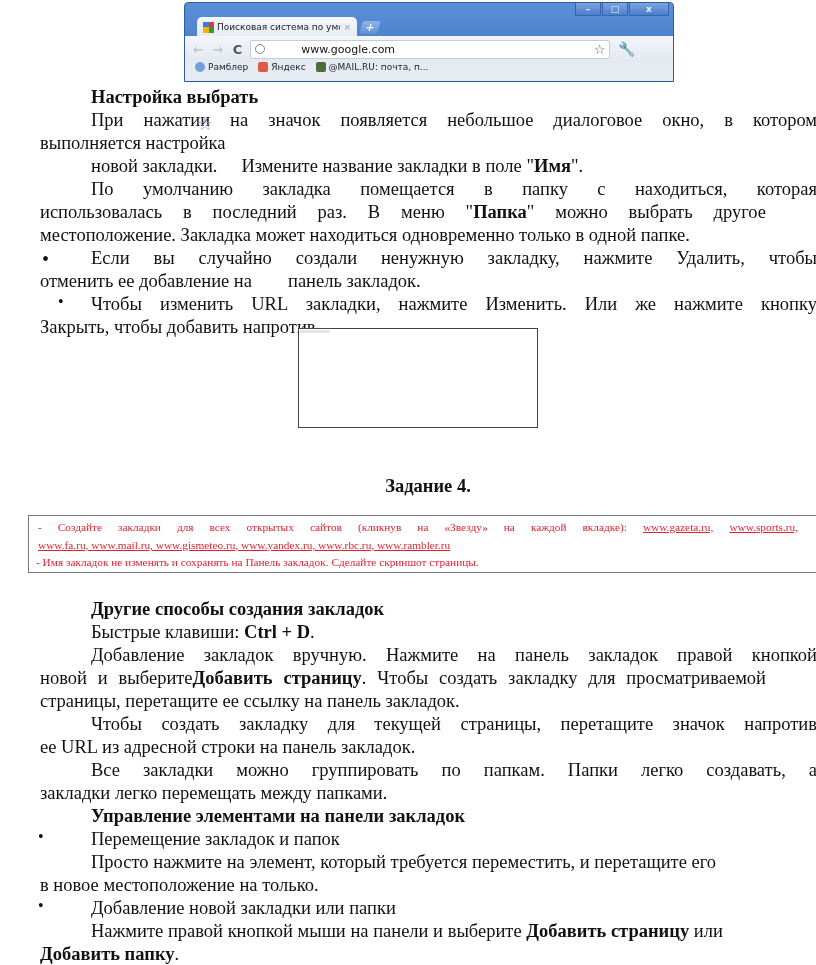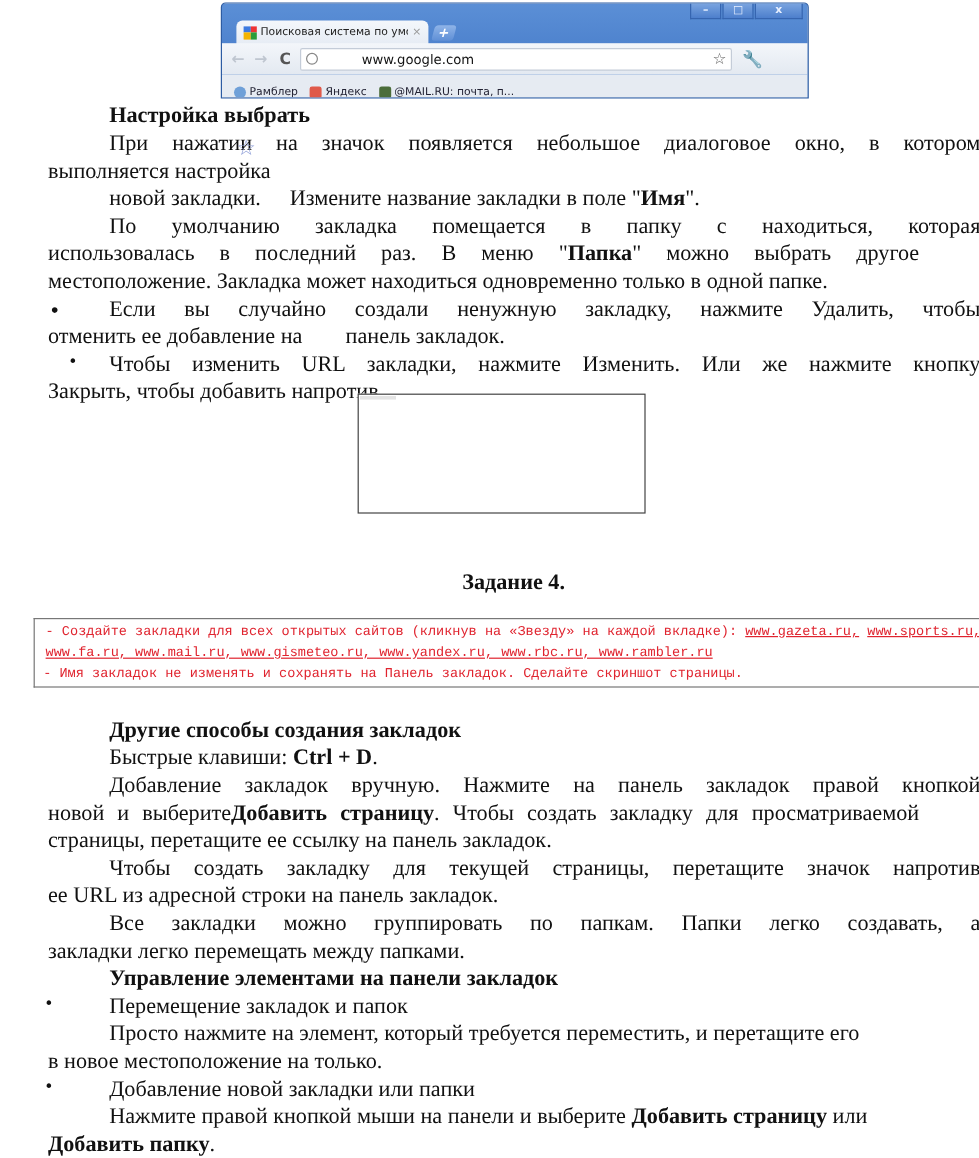--- a/index.html
+++ b/index.html
@@ -33,21 +33,21 @@
   .nav-btn.reload { color: #555; margin-left: 10px; }
   .omnibox { margin-left: 8px; height: 19px; width: 360px; background: #fff; border: 1px solid #c4ccd8;
              border-radius: 2px; display: flex; align-items: center; padding: 0 4px; box-sizing: border-box;
              font: 11px "DejaVu Sans", sans-serif; }
   .globe { width: 10px; height: 10px; border: 1.5px solid #888; border-radius: 50%; margin-right: 4px; box-sizing: border-box; }
   .url-host { color: #111; margin-left: 32px; }
   .url-path { color: #8a8f96; white-space: nowrap; }
   .omni-star { margin-left: auto; color: #666; font-size: 13px; }
   .wrench { margin-left: 8px; font: 14px "DejaVu Sans", sans-serif; color: #444; }
   .bm-bar { position: absolute; left: 0; top: 59px; width: 100%; height: 20px; background: #e6ebf2;
-            display: flex; align-items: flex-end; font: 9px "DejaVu Sans", sans-serif; color: #223; }
+            display: flex; align-items: flex-start; font: 9px "DejaVu Sans", sans-serif; color: #223; }
   .bm-item { display: flex; align-items: center; margin-left: 10px; }
   .bm-icon { width: 10px; height: 10px; margin-right: 3px; border-radius: 2px; }
 
   
   .p { position: absolute; left: 40px; width: 726px; font-size: 18.5px; line-height: 23px; white-space: nowrap; }
   .just { text-align: justify; text-align-last: justify; }
   .b { font-weight: bold; }
   .ind { padding-left: 51px; }
   .bullet-dot { position: absolute; left: 56px; font-size: 16px; }
 
@@ -56,21 +56,21 @@
   .frame { position: absolute; left: 298px; top: 328px; width: 240px; height: 100px;
            border: 1.5px solid #444; box-sizing: border-box; background: #fff; }
   .frame-strip { position: absolute; left: 300px; top: 330px; width: 30px; height: 3px; background: #e4e4e4; }
 
   .task-title { position: absolute; top: 476px; left: 0; width: 816px; text-align: center;
                 font-weight: bold; font-size: 18.5px; padding-left: 40px; box-sizing: border-box; }
 
   .task-box { position: absolute; left: 28px; top: 515px; width: 800px; height: 58px;
               border-top: 1.5px solid #777; border-bottom: 1.5px solid #777; border-left: 1.5px solid #777;
               box-sizing: border-box; }
-  .tb-line { position: absolute; left: 38px; font-family: Liberation Mono, monospace; font-size: 11.3px;
+  .tb-line { position: absolute; left: 38px; font-family: Liberation Serif, serif; font-size: 11.3px;
              color: #e0242f; white-space: nowrap; }
   .tb-line a { color: #e0242f; text-decoration: underline; }
 </style>
 </head>
 <body>
 
 <div class="browser">
   <div class="win-ctrls">
     <div class="win-btn">–</div>
     <div class="win-btn">□</div>

